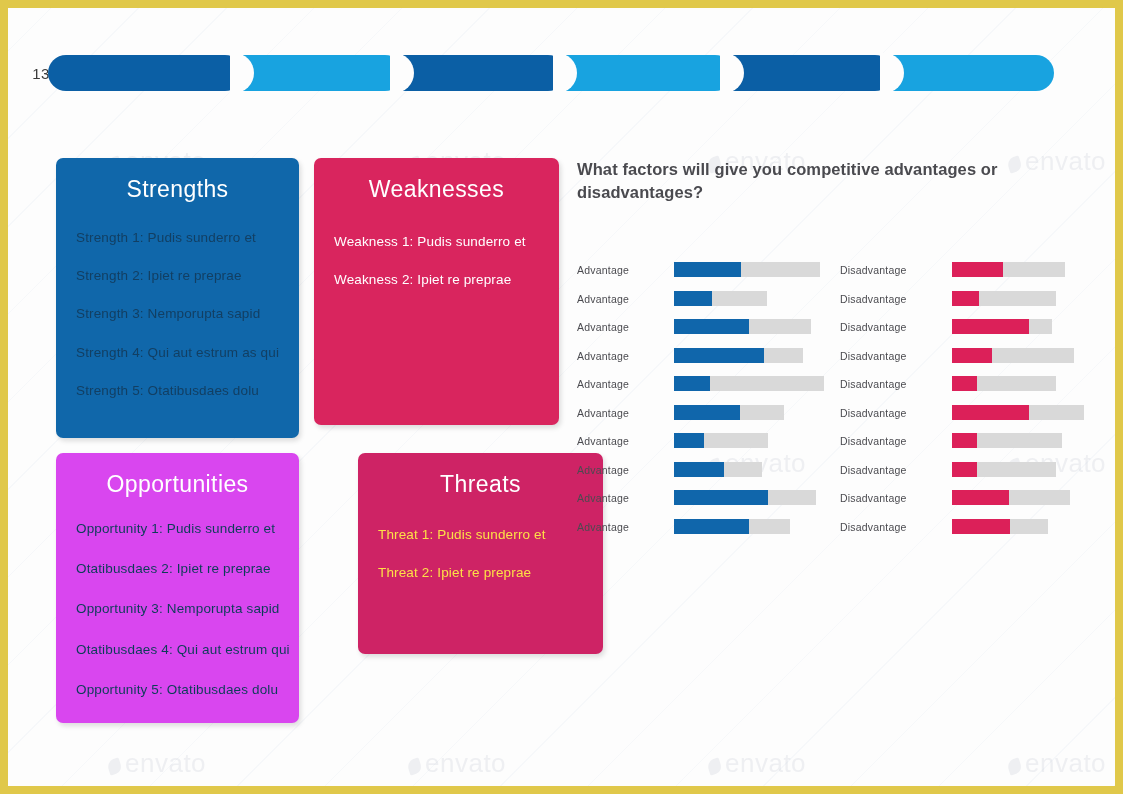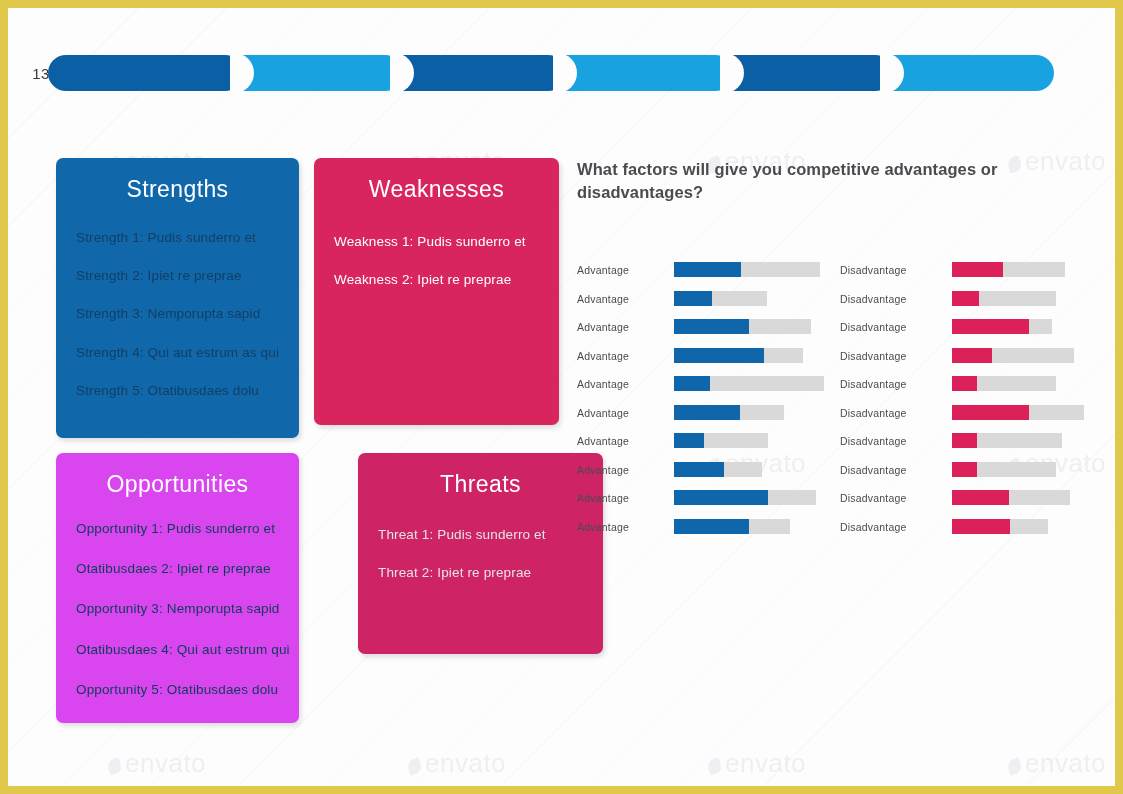--- a/index.html
+++ b/index.html
@@ -144,21 +144,21 @@
   #card-weaknesses     { left:306px; top:150px; width:245px; height:267px; background:#D9255E; }
   #card-weaknesses .swot-list li { color:#ffffff; }
   #card-weaknesses .swot-list { padding-top: 30px; }
 
   #card-opportunities  { left:48px;  top:445px; width:243px; height:270px; background:#15A2DD; }
   #card-opportunities .swot-list li { color:#0d3d58; }
   #card-opportunities .swot-list { padding-top: 22px; }
   #card-opportunities .swot-list li { margin-bottom: 22px; }
 
   #card-threats        { left:306px; top:445px; width:245px; height:201px; background:#CE2365;margin-left:44px; }
-  #card-threats .swot-list li { color:#e5e5e5; }
+  #card-threats .swot-list li { color:#fde047; }
   #card-threats .swot-list { padding-top: 28px; }
 
   
   #factors-heading {
     position: absolute;
     left: 569px;
     top: 150px;
     width: 460px;
     margin: 0;
     font-size: 16.5px;

